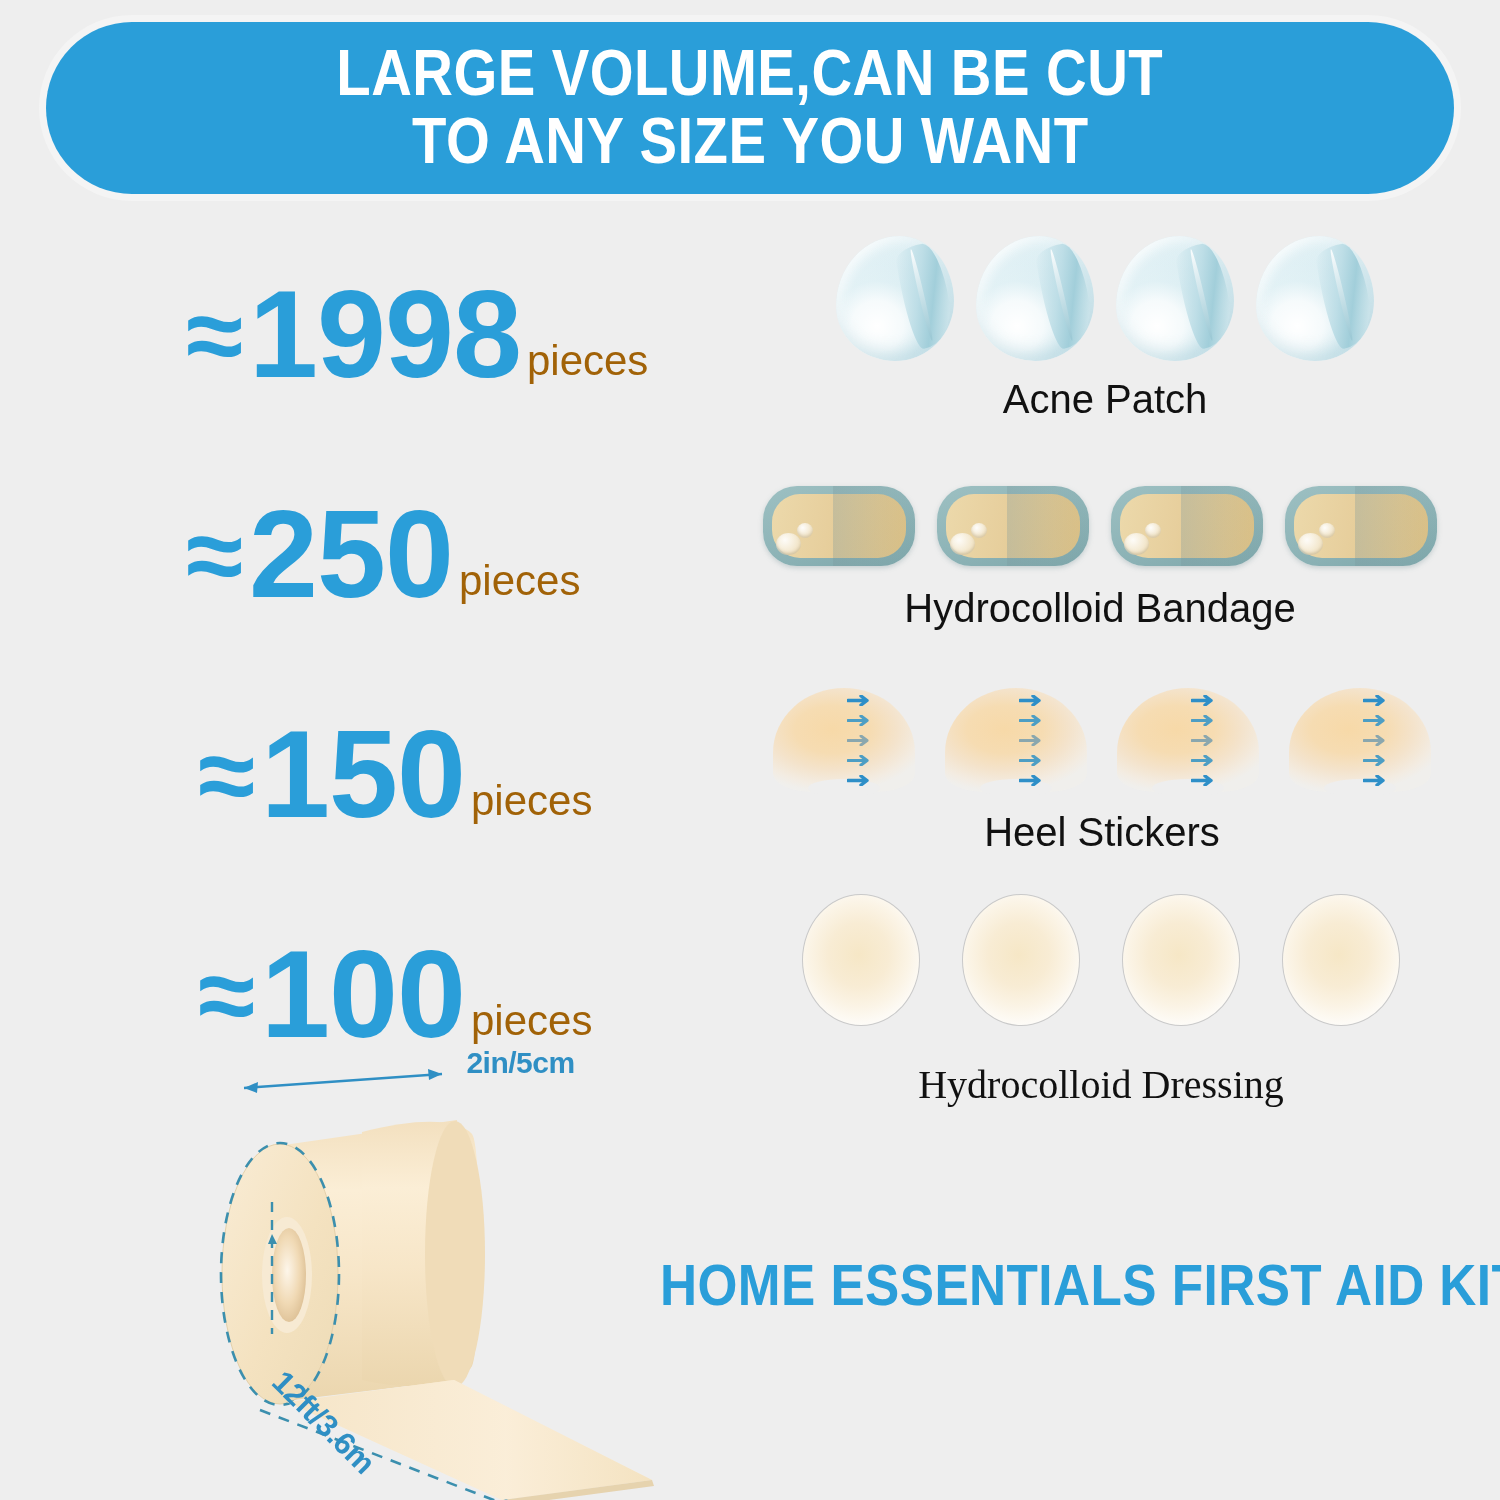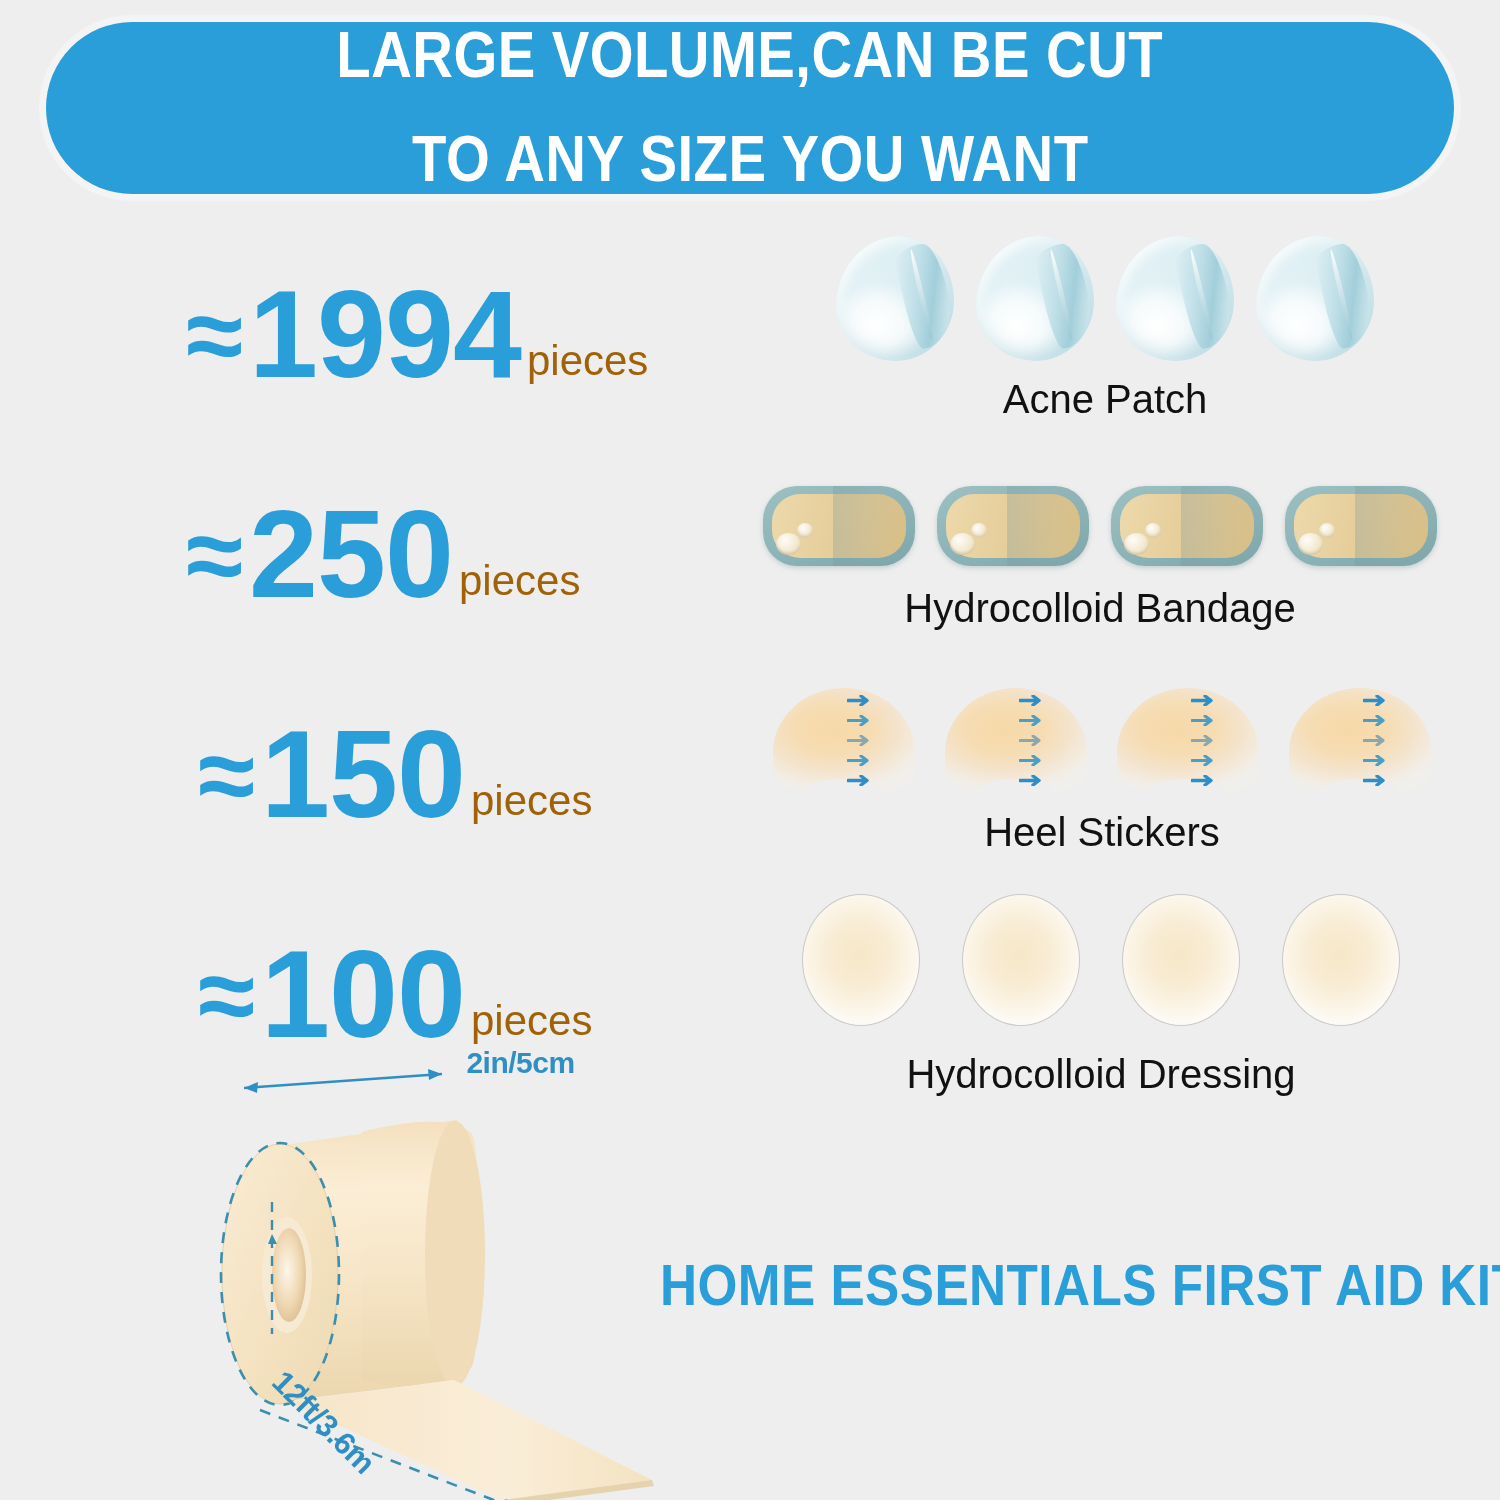--- a/index.html
+++ b/index.html
@@ -25,21 +25,21 @@
     left: 46px;
     top: 22px;
     width: 1408px;
     height: 172px;
     background: #2a9ed9;
     border-radius: 86px;
     box-shadow: 0 0 0 7px #f4f4f4;
     display: flex;
     flex-direction: column;
     align-items: center;
-    justify-content: space-between;
+    justify-content: center;
   }
   .banner-line {
     color: #ffffff;
     font-weight: bold;
     font-size: 64px;
     line-height: 1.06;
     letter-spacing: 0.5px;
     white-space: nowrap;
     transform: scaleX(0.88);
     text-align: center;
@@ -106,21 +106,21 @@
   .group-heel      { left: 762px; top: 688px;  width: 680px; }
   .group-dressing  { left: 776px; top: 894px;  width: 650px; }
 
   .group-acne .product-items     { gap: 22px; }
   .group-acne .product-label     { margin-top: 18px; }
   .group-bandage .product-items  { gap: 22px; }
   .group-bandage .product-label  { margin-top: 22px; }
   .group-heel .product-items     { gap: 30px; }
   .group-heel .product-label     { margin-top: 20px; }
   .group-dressing .product-items { gap: 42px; }
-  .group-dressing .product-label { margin-top: 28px; }
+  .group-dressing .product-label { margin-top: 39px; font-family: Liberation Serif, serif; }
 
   
   .acne-patch {
     position: relative;
     width: 118px;
     height: 125px;
   }
   .acne-patch .body {
     position: absolute;
     inset: 0;
@@ -292,21 +292,21 @@
 
 <div id="page">
 
   <div class="banner">
     <div class="banner-line">LARGE VOLUME,CAN BE CUT</div>
     <div class="banner-line">TO ANY SIZE YOU WANT</div>
   </div>
 
   <div class="qty-row qty-row-0">
     <span class="qty-approx">≈</span>
-    <span class="qty-number">1994</span>
+    <span class="qty-number">1998</span>
     <span class="qty-unit">pieces</span>
   </div>
 
   <div class="qty-row qty-row-1">
     <span class="qty-approx">≈</span>
     <span class="qty-number">250</span>
     <span class="qty-unit">pieces</span>
   </div>
 
   <div class="qty-row qty-row-2">

